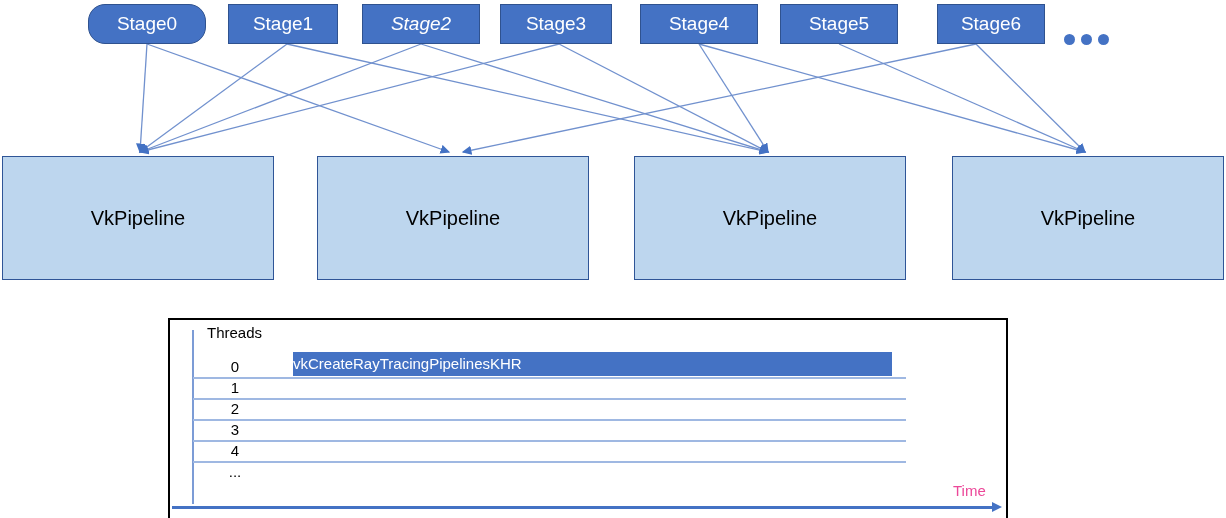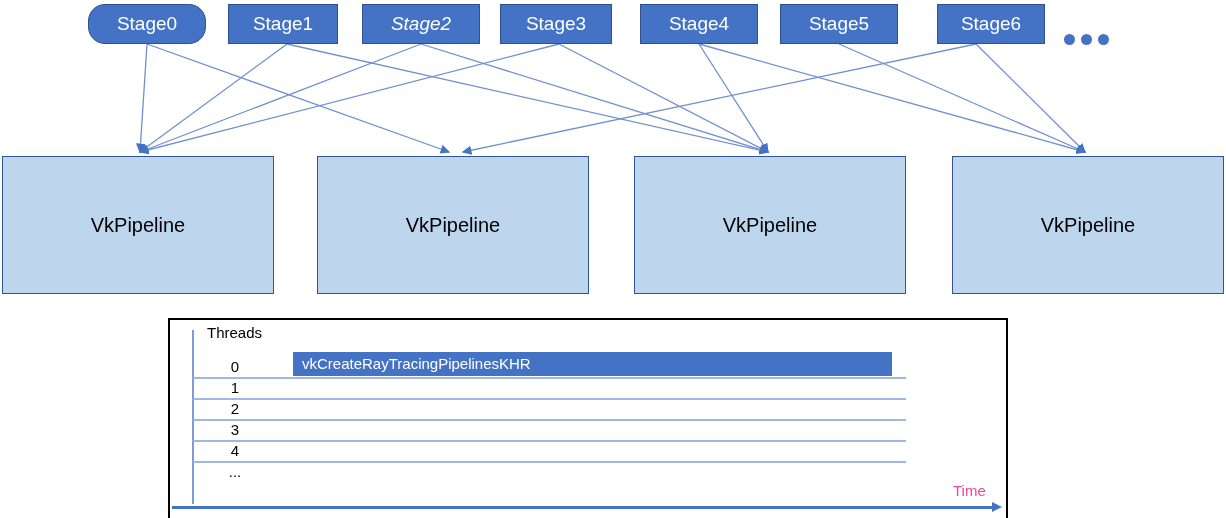--- a/index.html
+++ b/index.html
@@ -14,38 +14,38 @@
     background:var(--stage-fill,#4472C4);
     border:1.5px solid var(--stage-border,#2F528F);
     color:var(--stage-text,#fff);
     font-size:19px;display:flex;align-items:center;justify-content:center;
   }
   .dot{
     position:absolute;width:11px;height:11px;border-radius:50%;
     background:var(--dots,#4472C4);
   }
   .pipeline{
-    position:absolute;height:138px;width:272px;top:156px;
+    position:absolute;height:124px;width:272px;top:156px;
     background:var(--pipeline-fill,#BDD6EE);
     border:1.5px solid var(--pipeline-border,#2F5597);
     color:#000;font-size:20px;
     display:flex;align-items:center;justify-content:center;
   }
   .panel{
     position:absolute;left:168px;top:318px;width:840px;height:247px;
     border:2px solid var(--panel-border,#000);background:#fff;
   }
   .threads-title{position:absolute;left:37px;top:4px;font-size:15px;color:#000;}
   .vaxis{position:absolute;left:22px;top:10px;width:2px;height:174px;background:var(--axis-line,#7C9CD6);}
   .row-label{position:absolute;left:40px;width:50px;height:21px;line-height:21px;text-align:center;font-size:15px;color:#000;}
   .row-line{position:absolute;left:23px;width:713px;height:1.5px;background:var(--grid-line,#9FB8E2);}
   .bar{
     position:absolute;left:123px;top:32px;width:599px;height:24px;
     background:var(--bar-fill,#4472C4);color:var(--bar-text,#fff);
-    font-size:15px;line-height:24px;padding-left:9px;white-space:nowrap;overflow:hidden;
+    font-size:15px;line-height:24px;white-space:nowrap;overflow:hidden;
   }
   .time-label{position:absolute;left:783px;top:162px;font-size:15px;color:#ec4899;}
   .time-arrow-line{position:absolute;left:2px;top:186px;width:822px;height:3px;background:var(--time-arrow,#4472C4);}
   .time-arrow-head{
     position:absolute;left:822px;top:182px;width:0;height:0;
     border-left:10px solid var(--time-arrow,#4472C4);
     border-top:5.5px solid transparent;border-bottom:5.5px solid transparent;
   }
 </style>
 </head>

